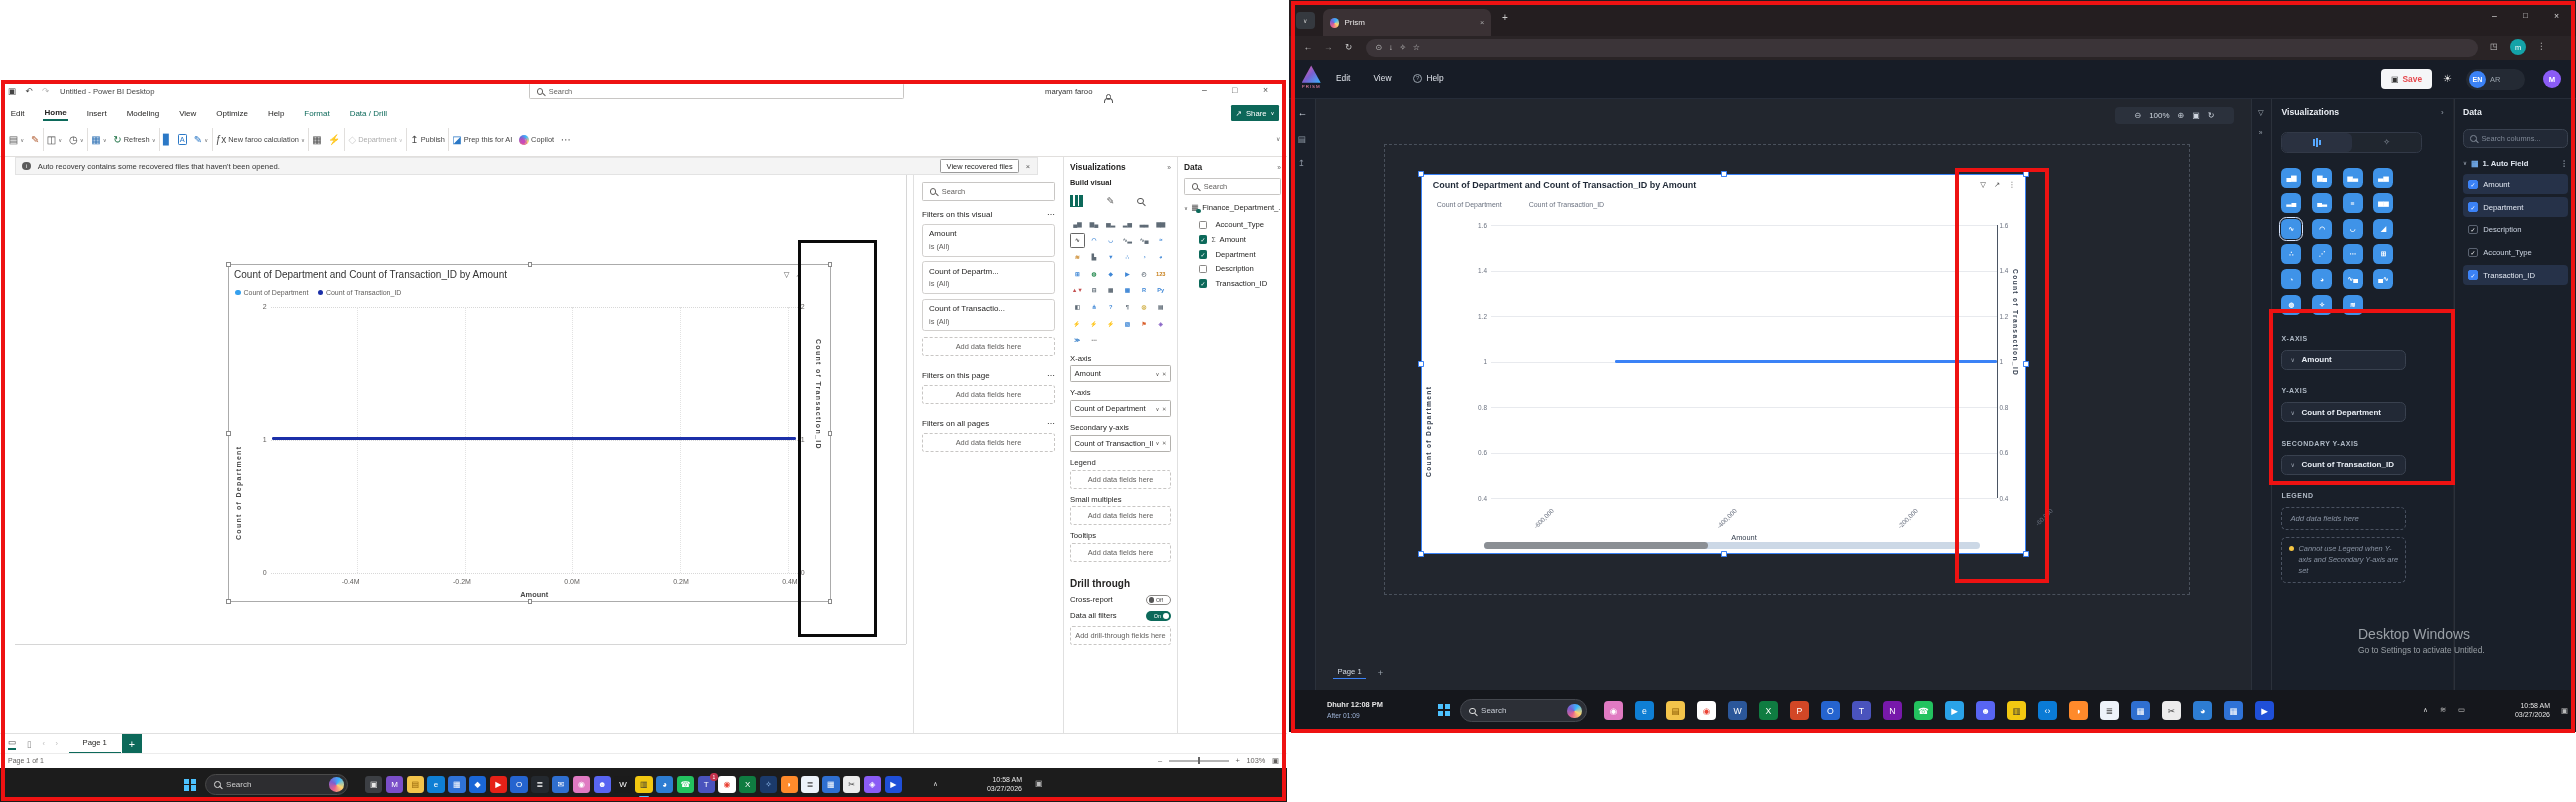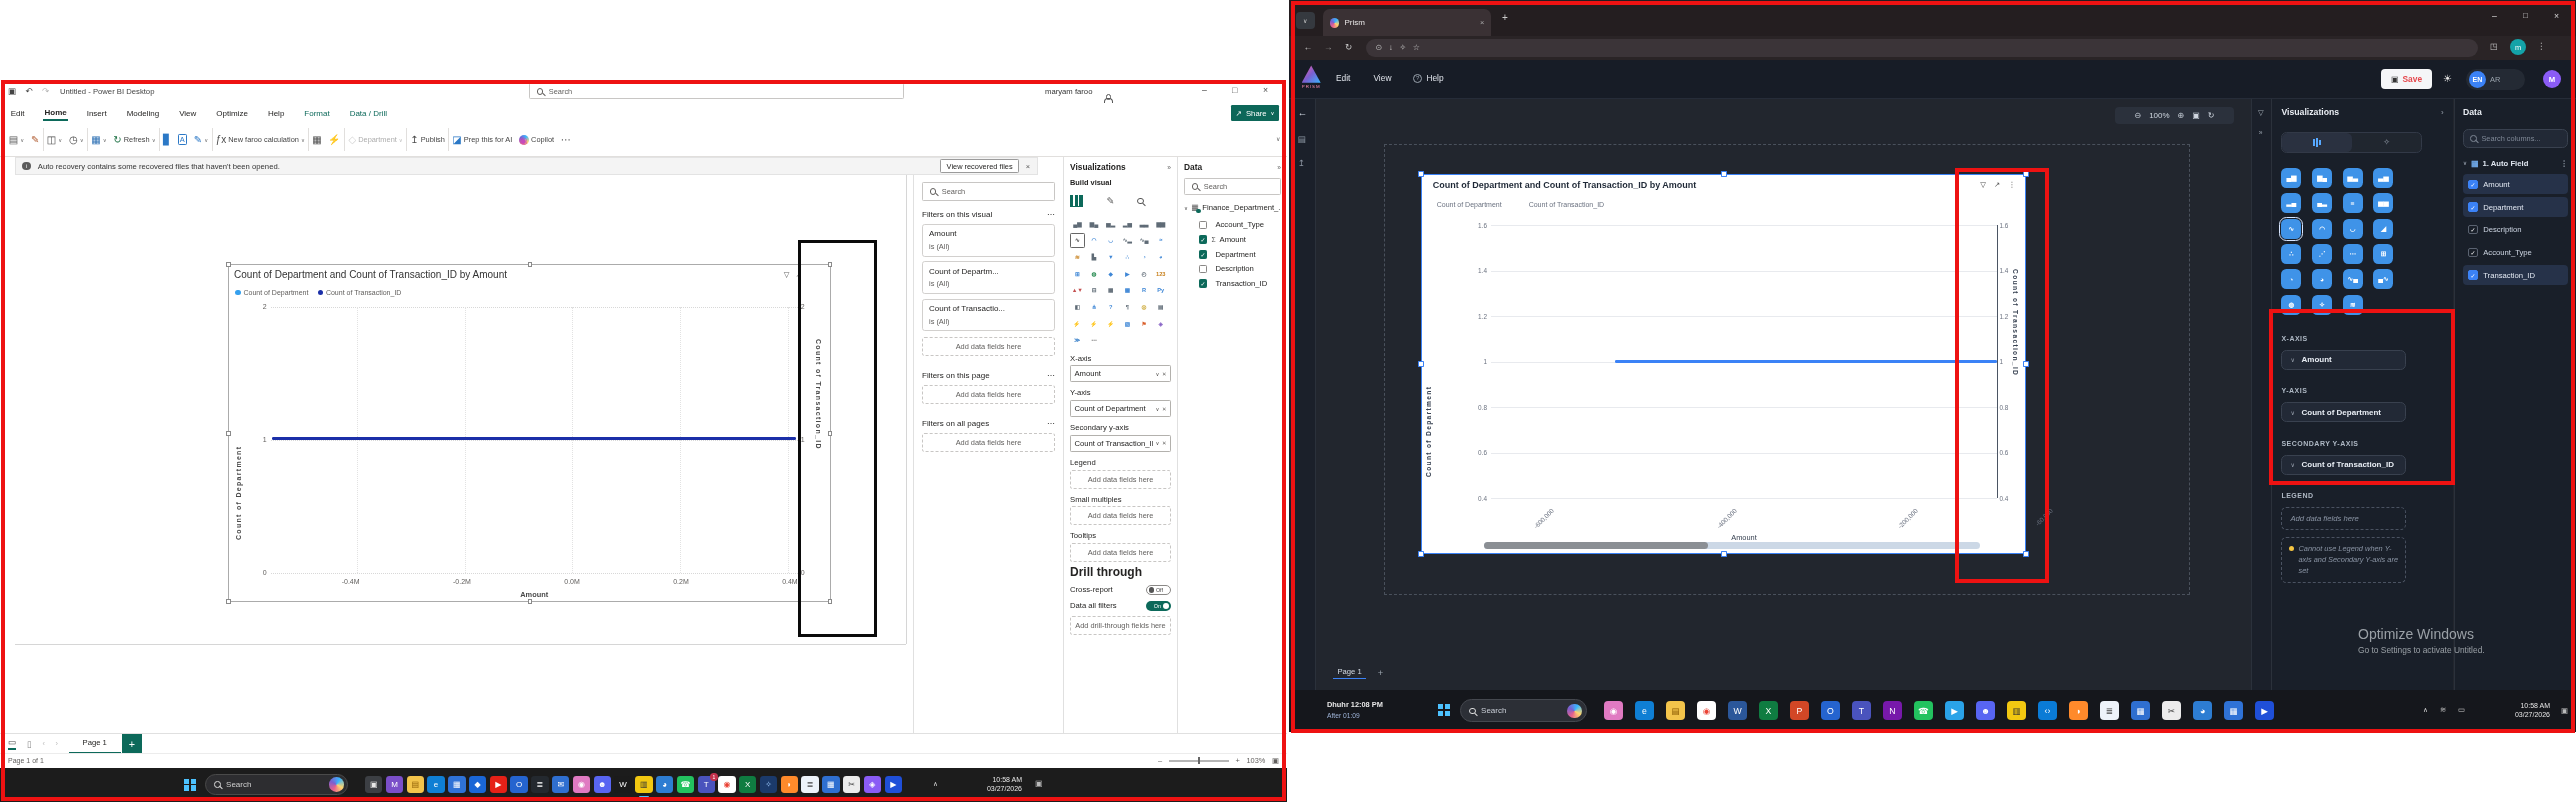--- a/index.html
+++ b/index.html
@@ -633,21 +633,21 @@
               <span class="wi">✕</span>
             </div>
           </div>
         </div>
       <div class="wl">Legend</div>
       <div class="addbox" style="margin-top:1.3px">Add data fields here</div>
       <div class="wl">Small multiples</div>
       <div class="addbox" style="margin-top:1.3px">Add data fields here</div>
       <div class="wl">Tooltips</div>
       <div class="addbox" style="margin-top:1.3px">Add data fields here</div>
-      <div style="font-size:12px;font-weight:bold;margin-top:3px">Drill through</div>
+      <div style="font-size:10px;font-weight:bold;margin-top:16px">Drill through</div>
       <div class="flex" style="justify-content:space-between;margin-top:6px">
         <span style="font-size:7.7px">Cross-report</span>
         <span class="tgl-off">
             <b></b>
             <span>Off</span>
           </span>
       </div>
       <div class="flex" style="justify-content:space-between;margin-top:6px">
         <span style="font-size:7.7px">Data all filters</span>
         <span class="tgl-on">
@@ -1216,21 +1216,21 @@
             </div>
 
             <div class="rrow on">
               <span class="rchk">✓</span>
               <span>Transaction_ID</span>
             </div>
           </div>
       </div>
 
       <div class="r" style="left:1069px;top:527px;color:#9aa0a6;z-index:30">
-        <div style="font-size:14px">Optimize Windows</div>
+        <div style="font-size:14px">Desktop Windows</div>
         <div style="font-size:8.4px;margin-top:2.7px">Go to Settings to activate Untitled.</div>
       </div>
     </div>
 
     <div class="r" style="left:0;top:690px;width:1287px;height:42px;background:#15171c">
       <div class="r" style="left:38px;top:9.4px;line-height:1.5">
         <div style="font-size:7.4px;color:#e8e8e8;font-weight:bold">Dhuhr 12:08 PM</div>
         <div style="font-size:6.7px;color:#9fb4d8">After 01:09</div>
       </div>
       <span class="r winlogo" style="left:149px;top:14px">

